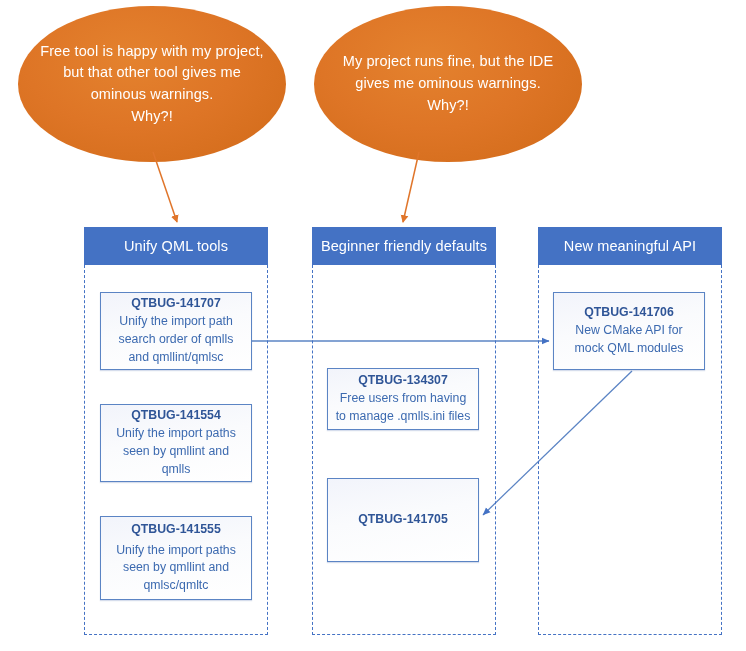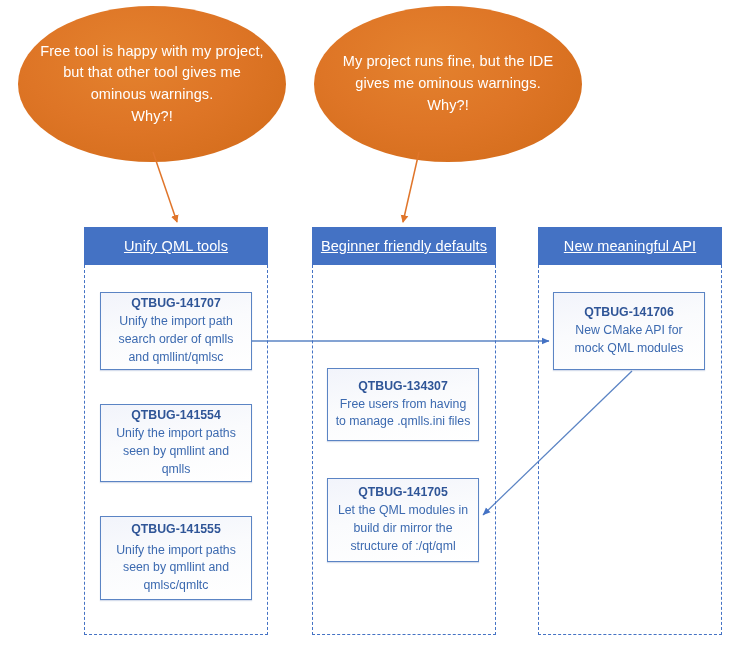--- a/index.html
+++ b/index.html
@@ -65,21 +65,20 @@
   .lane-header {
     background: #4472C4;
     color: #ffffff;
     height: 38px;
     display: flex;
     align-items: center;
     justify-content: center;
     font-size: 14.5px;
     letter-spacing: 0.1px;
     box-sizing: border-box;
-    text-decoration: underline;
   }
   .lane-body {
     border: 1.6px dashed #4472C4;
     border-top: none;
     box-sizing: border-box;
     position: relative;
   }
 
   #lane-1 { left: 84px;  width: 184px; }
   #lane-2 { left: 312px; width: 184px; }
@@ -115,21 +114,21 @@
     line-height: 1.45;
     color: #3C6AB0;
     white-space: pre-line;
   }
 
   
   #card-141707 { left: 100px; top: 292px; width: 152px; height: 78px; }
   #card-141554 { left: 100px; top: 404px; width: 152px; height: 78px; }
   #card-141555 { left: 100px; top: 516px; width: 152px; height: 84px; justify-content: space-between; }
   
-  #card-134307 { left: 327px; top: 368px; width: 152px; height: 73px; }
+  #card-134307 { left: 327px; top: 368px; width: 152px; height: 62px; }
   #card-141705 { left: 327px; top: 478px; width: 152px; height: 84px; }
   
   #card-141706 { left: 553px; top: 292px; width: 152px; height: 78px; }
 </style>
 </head>
 <body>
 
 <div class="bubble" id="bubble-left">
   <div class="bubble-text">Free tool is happy with my project, but that other tool gives me ominous warnings.
 Why?!</div>
@@ -188,19 +187,18 @@
   <div class="card-desc">Unify the import paths seen by qmllint and qmlsc/qmltc</div>
 </div>
 
 <div class="card" id="card-134307">
   <div class="card-id">QTBUG-134307</div>
   <div class="card-desc">Free users from having to manage .qmlls.ini files</div>
 </div>
 
 <div class="card" id="card-141705">
   <div class="card-id">QTBUG-141705</div>
-  <div class="card-desc">Let the QML modules in build dir mirror the structure of :/qt/qml</div>
 </div>
 
 <div class="card" id="card-141706">
   <div class="card-id">QTBUG-141706</div>
   <div class="card-desc">New CMake API for mock QML modules</div>
 </div>
 
 </body></html>

